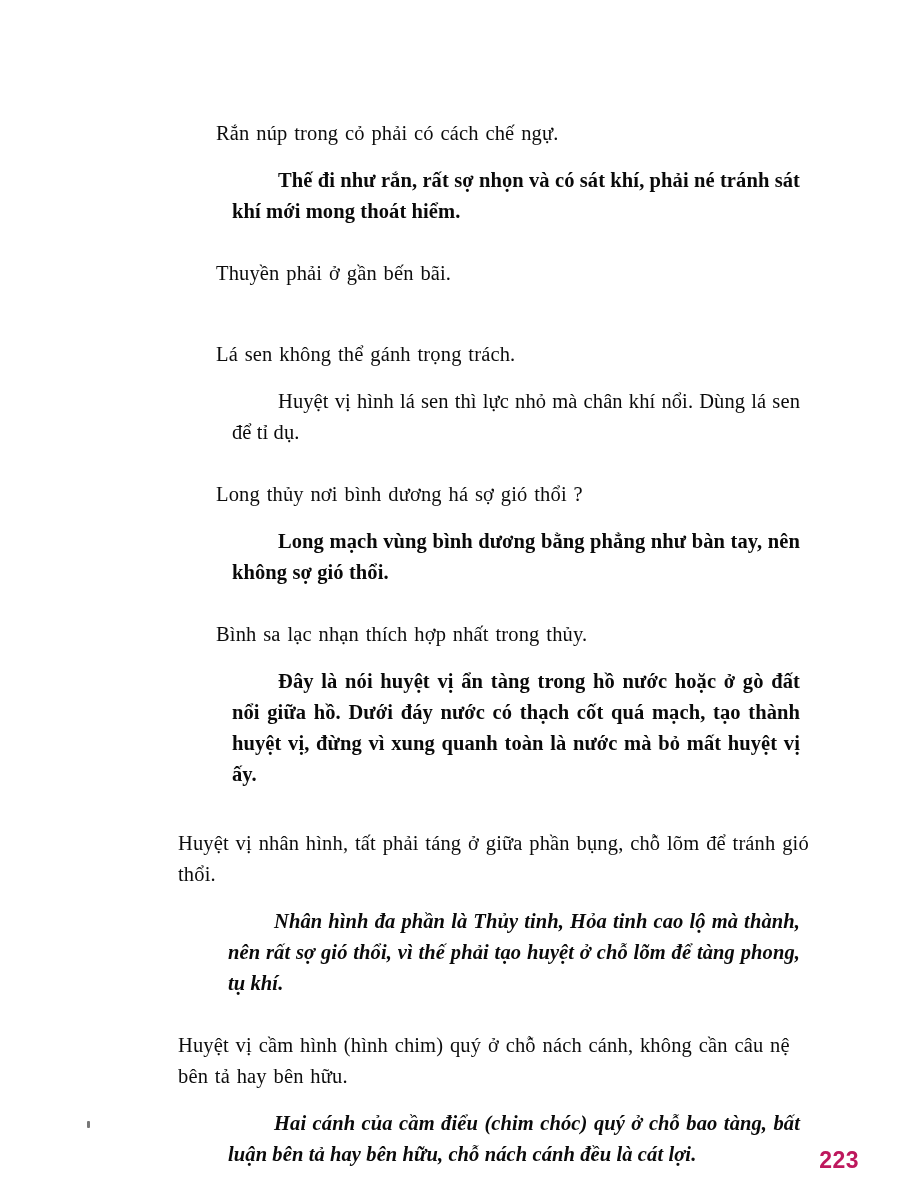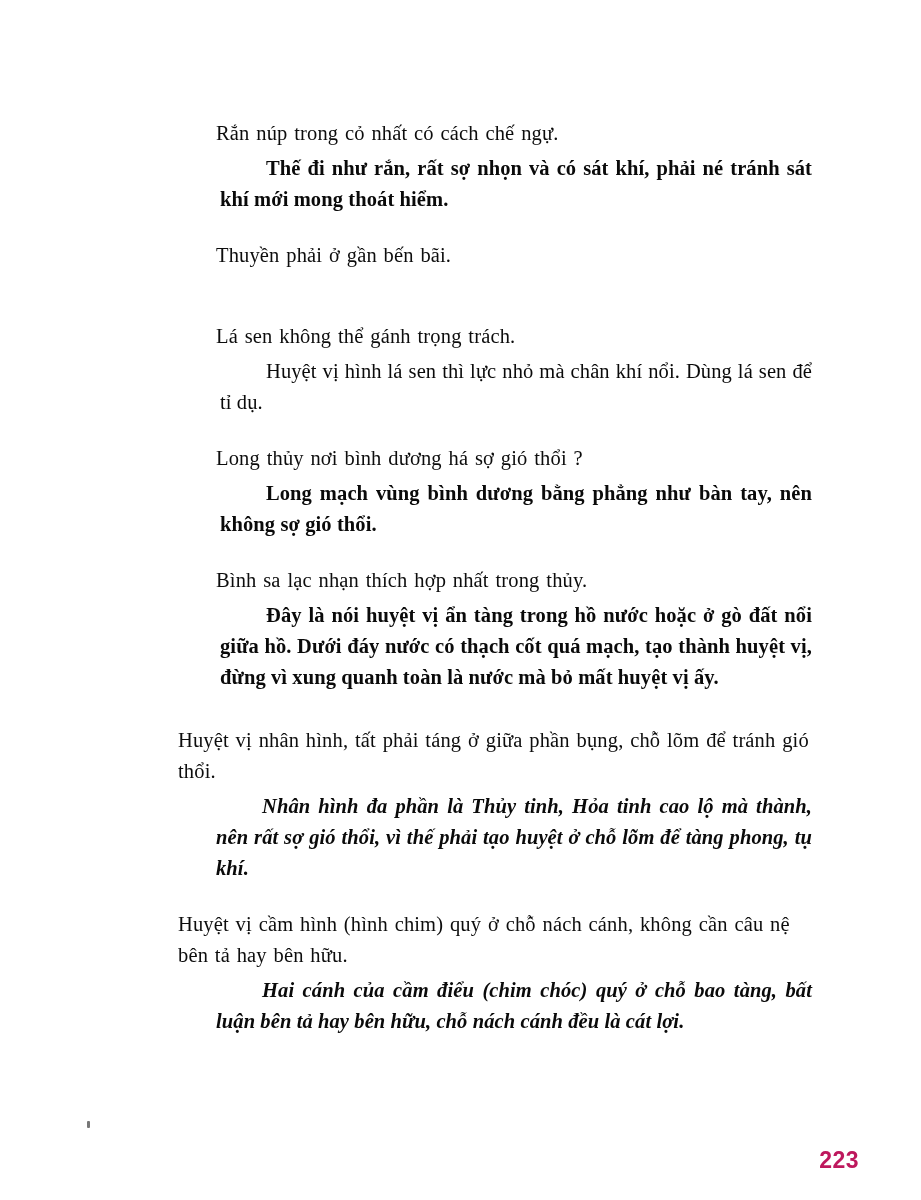--- a/index.html
+++ b/index.html
@@ -45,21 +45,21 @@
     line-height: 31px;
     letter-spacing: 0.15px;
     word-spacing: 1.5px;
     text-align: left;
     font-weight: 400;
     color: #0d0d0d;
   }
 
   
   .para {
-    margin: 4px;
+    margin: 16px;
     font-size: 20.5px;
     line-height: 31px;
     letter-spacing: 0.1px;
     text-align: justify;
     text-justify: inter-word;
     text-indent: 46px;
     font-weight: 600;
     color: #0a0a0a;
   }
   .para.lighter {
@@ -106,21 +106,21 @@
 </head>
 <body>
 
 <div class="page">
 
   <div class="content">
 
     <div class="group-indented">
 
       <div class="block">
-        <p class="lead">Rắn núp trong cỏ nhất có cách chế ngự.</p>
+        <p class="lead">Rắn núp trong cỏ phải có cách chế ngự.</p>
         <p class="para">Thế đi như rắn, rất sợ nhọn và có sát khí, phải né tránh sát khí mới mong thoát hiểm.</p>
       </div>
 
       <div class="spacer-md"></div>
 
       <div class="block">
         <p class="lead">Thuyền phải ở gần bến bãi.</p>
       </div>
 
       <div class="spacer-md"></div>

